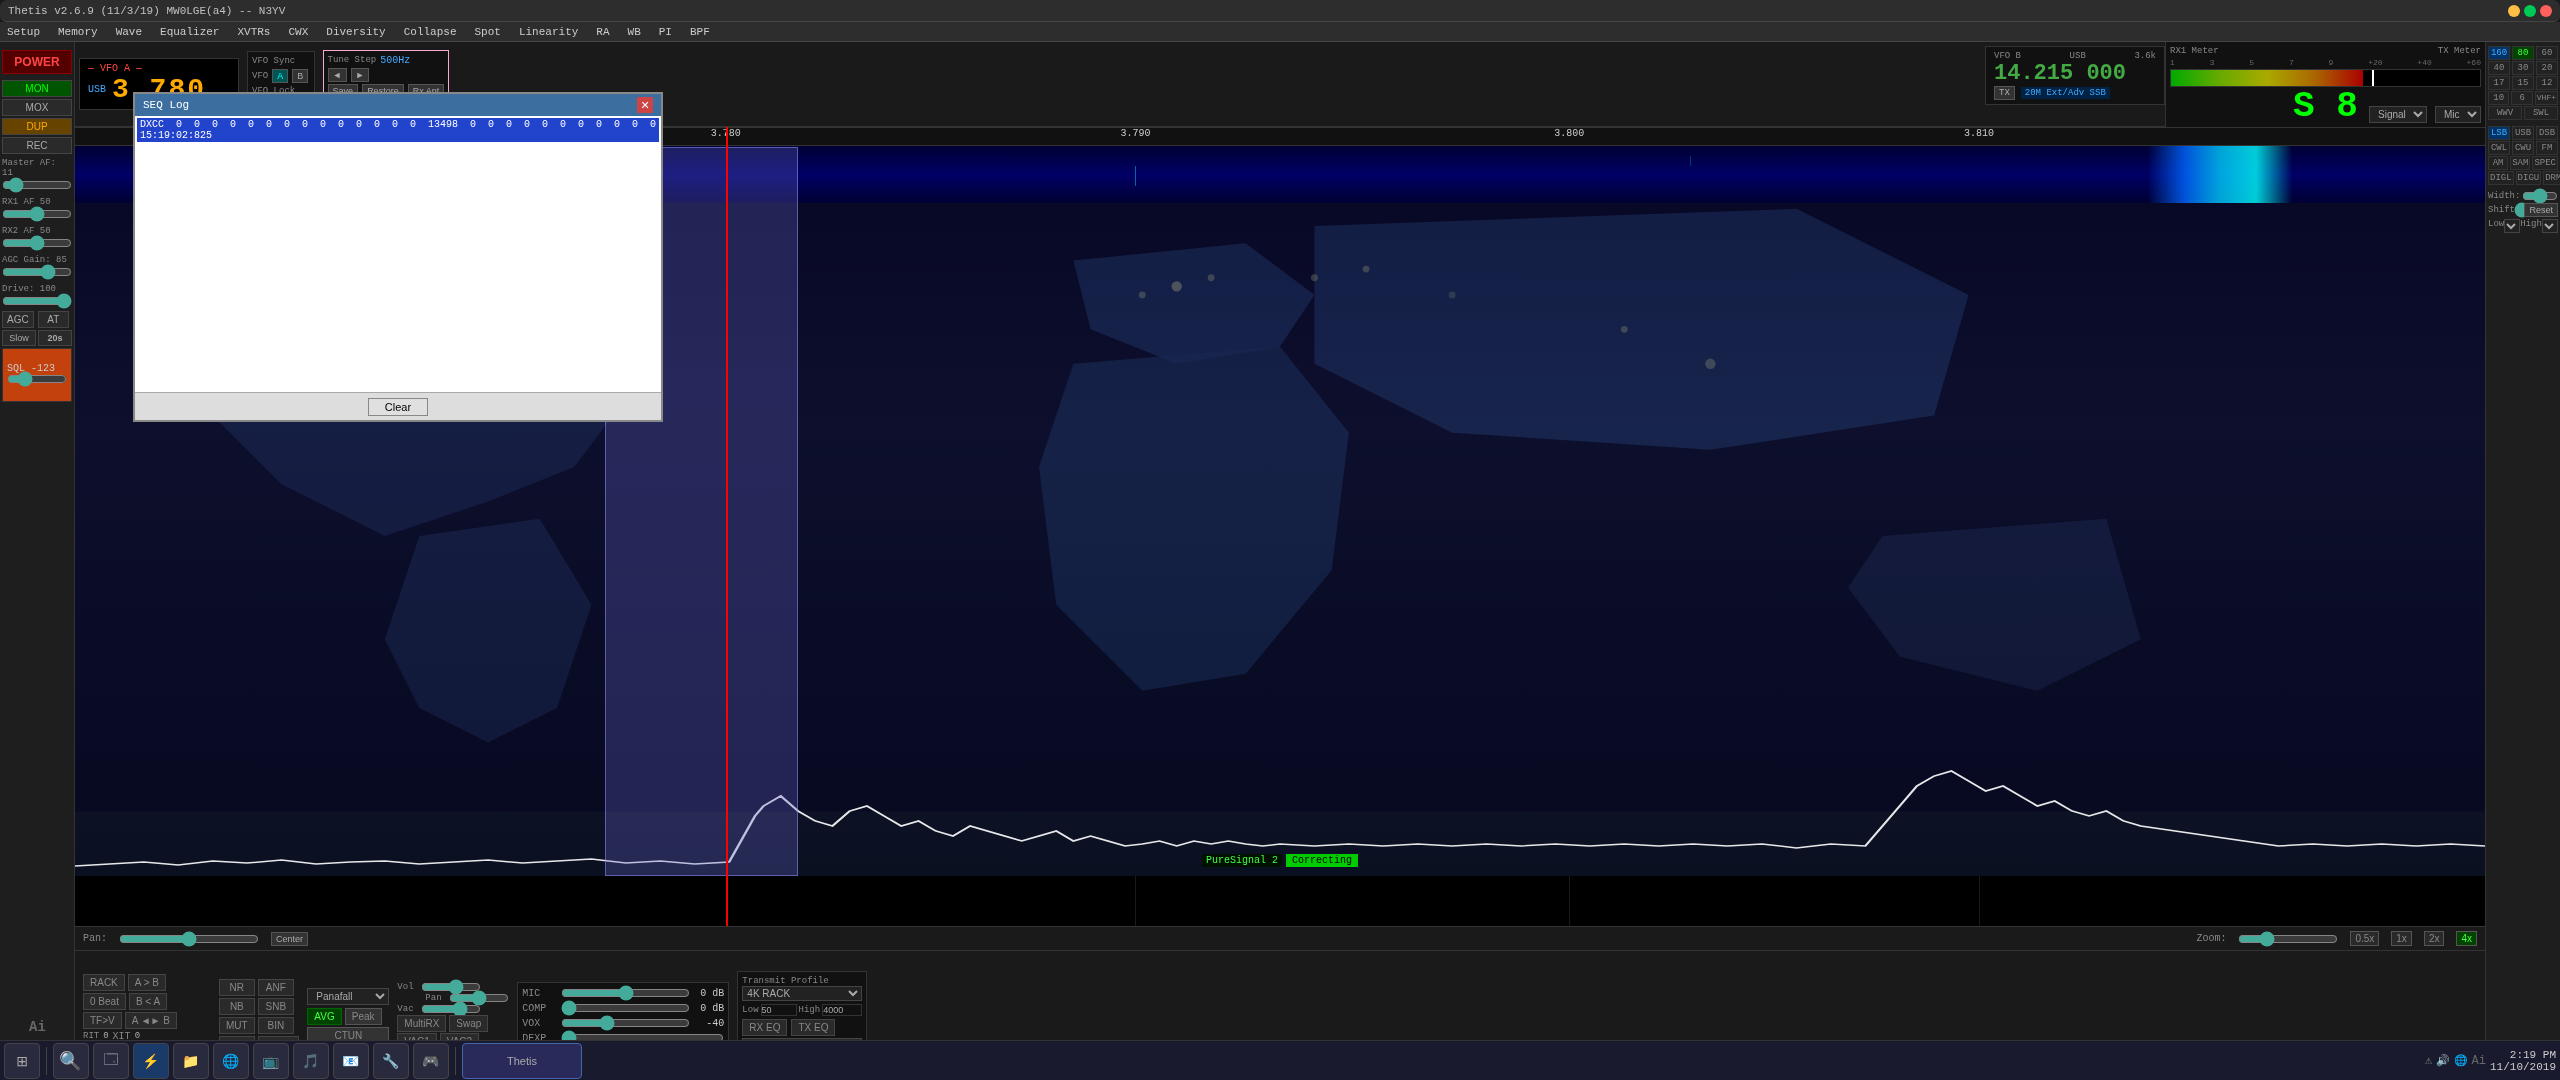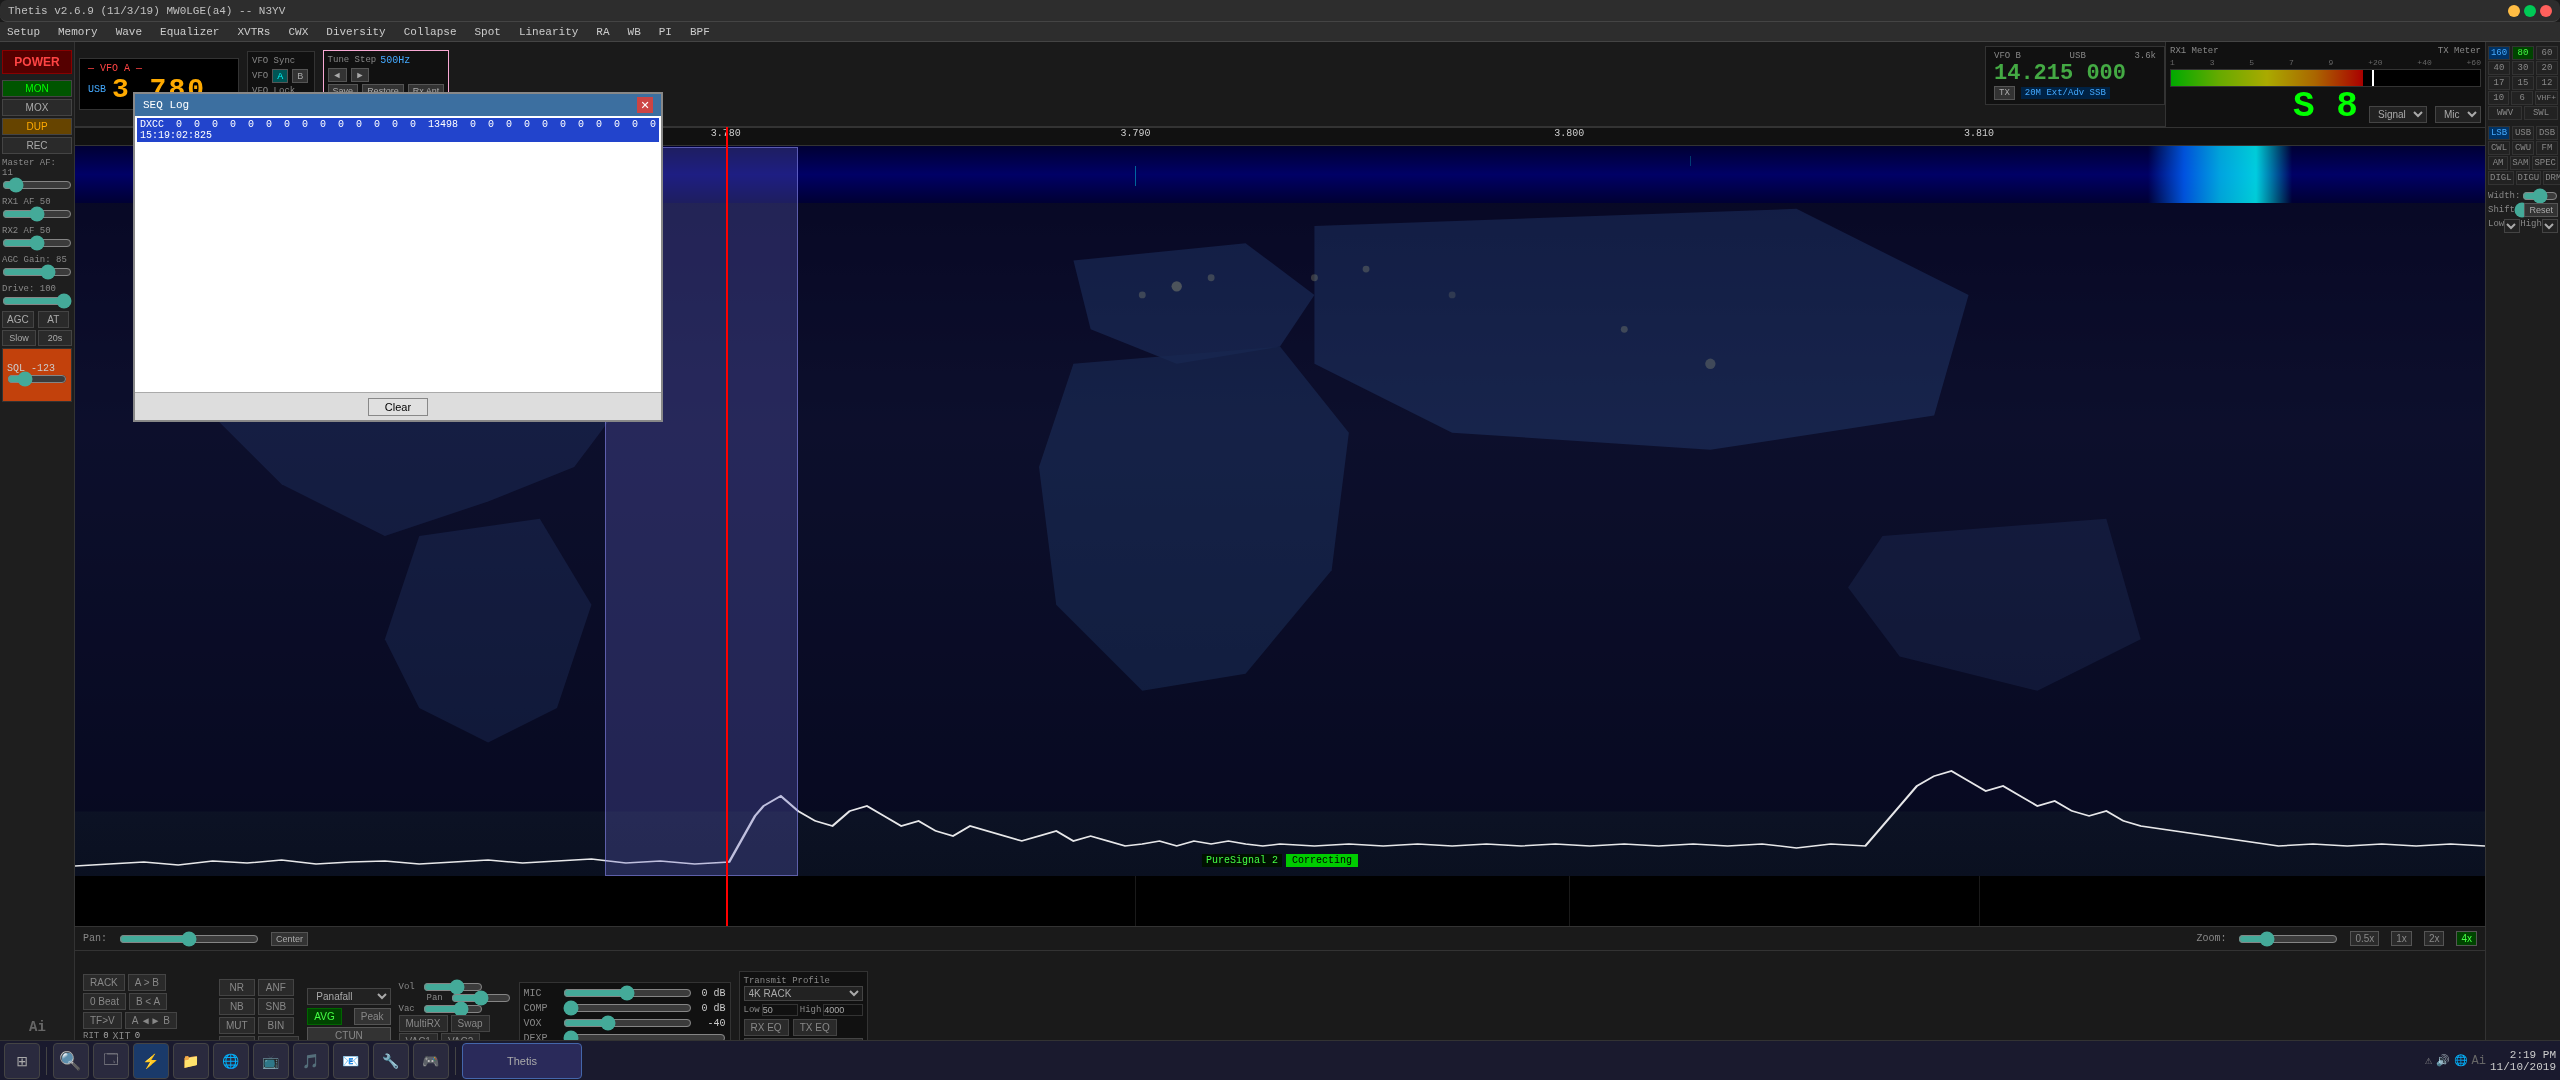--- a/index.html
+++ b/index.html
@@ -661,21 +661,21 @@
       <input type="range" min="0" max="100" value="100" style="">
     </div>
 
     <div class="agc-at-row">
       <button class="left-btn" style="width:45%">AGC</button>
       <button class="left-btn" style="width:45%">AT</button>
     </div>
 
     <div style="display:flex; gap:2px;">
       <button class="left-btn" style="width:50%;font-size:9px;">Slow</button>
-      <button class="left-btn" style="width:50%;font-size:9px;">20s</button>
+      <button class="left-btn" style="width:50%;font-size:9px;font-weight:bold;">20s</button>
     </div>
 
     <div class="sql-display">
       <span>SQL -123</span>
       <input type="range" min="-160" max="0" value="-123" style="width: 100%; height: 10px;">
     </div>
 
     <div style="position:absolute;bottom:45px;left:0;width:75px;text-align:center;color:#666;font-size:14px;font-weight:bold;">Ai</div>
   </div>
 
@@ -926,21 +926,21 @@
         </div>
       </div>
 
       <div style="display:flex;flex-direction:column;gap:3px;">
         <select class="panafall-select">
           <option>Panafall</option>
           <option>Panadapter</option>
           <option>Waterfall</option>
         </select>
         <div class="avg-peak-group">
-          <div style="display:flex;gap:12px;">
+          <div style="display:flex;gap:3px;">
             <button class="avg-btn">AVG</button>
             <button class="peak-btn">Peak</button>
           </div>
           <button class="ctun-btn">CTUN</button>
         </div>
       </div>
 
       <div class="vol-pan-group">
         <div style="display:flex;gap:4px;align-items:center;">
           <span style="color:#888;font-size:9px;min-width:20px;">Vol</span>

